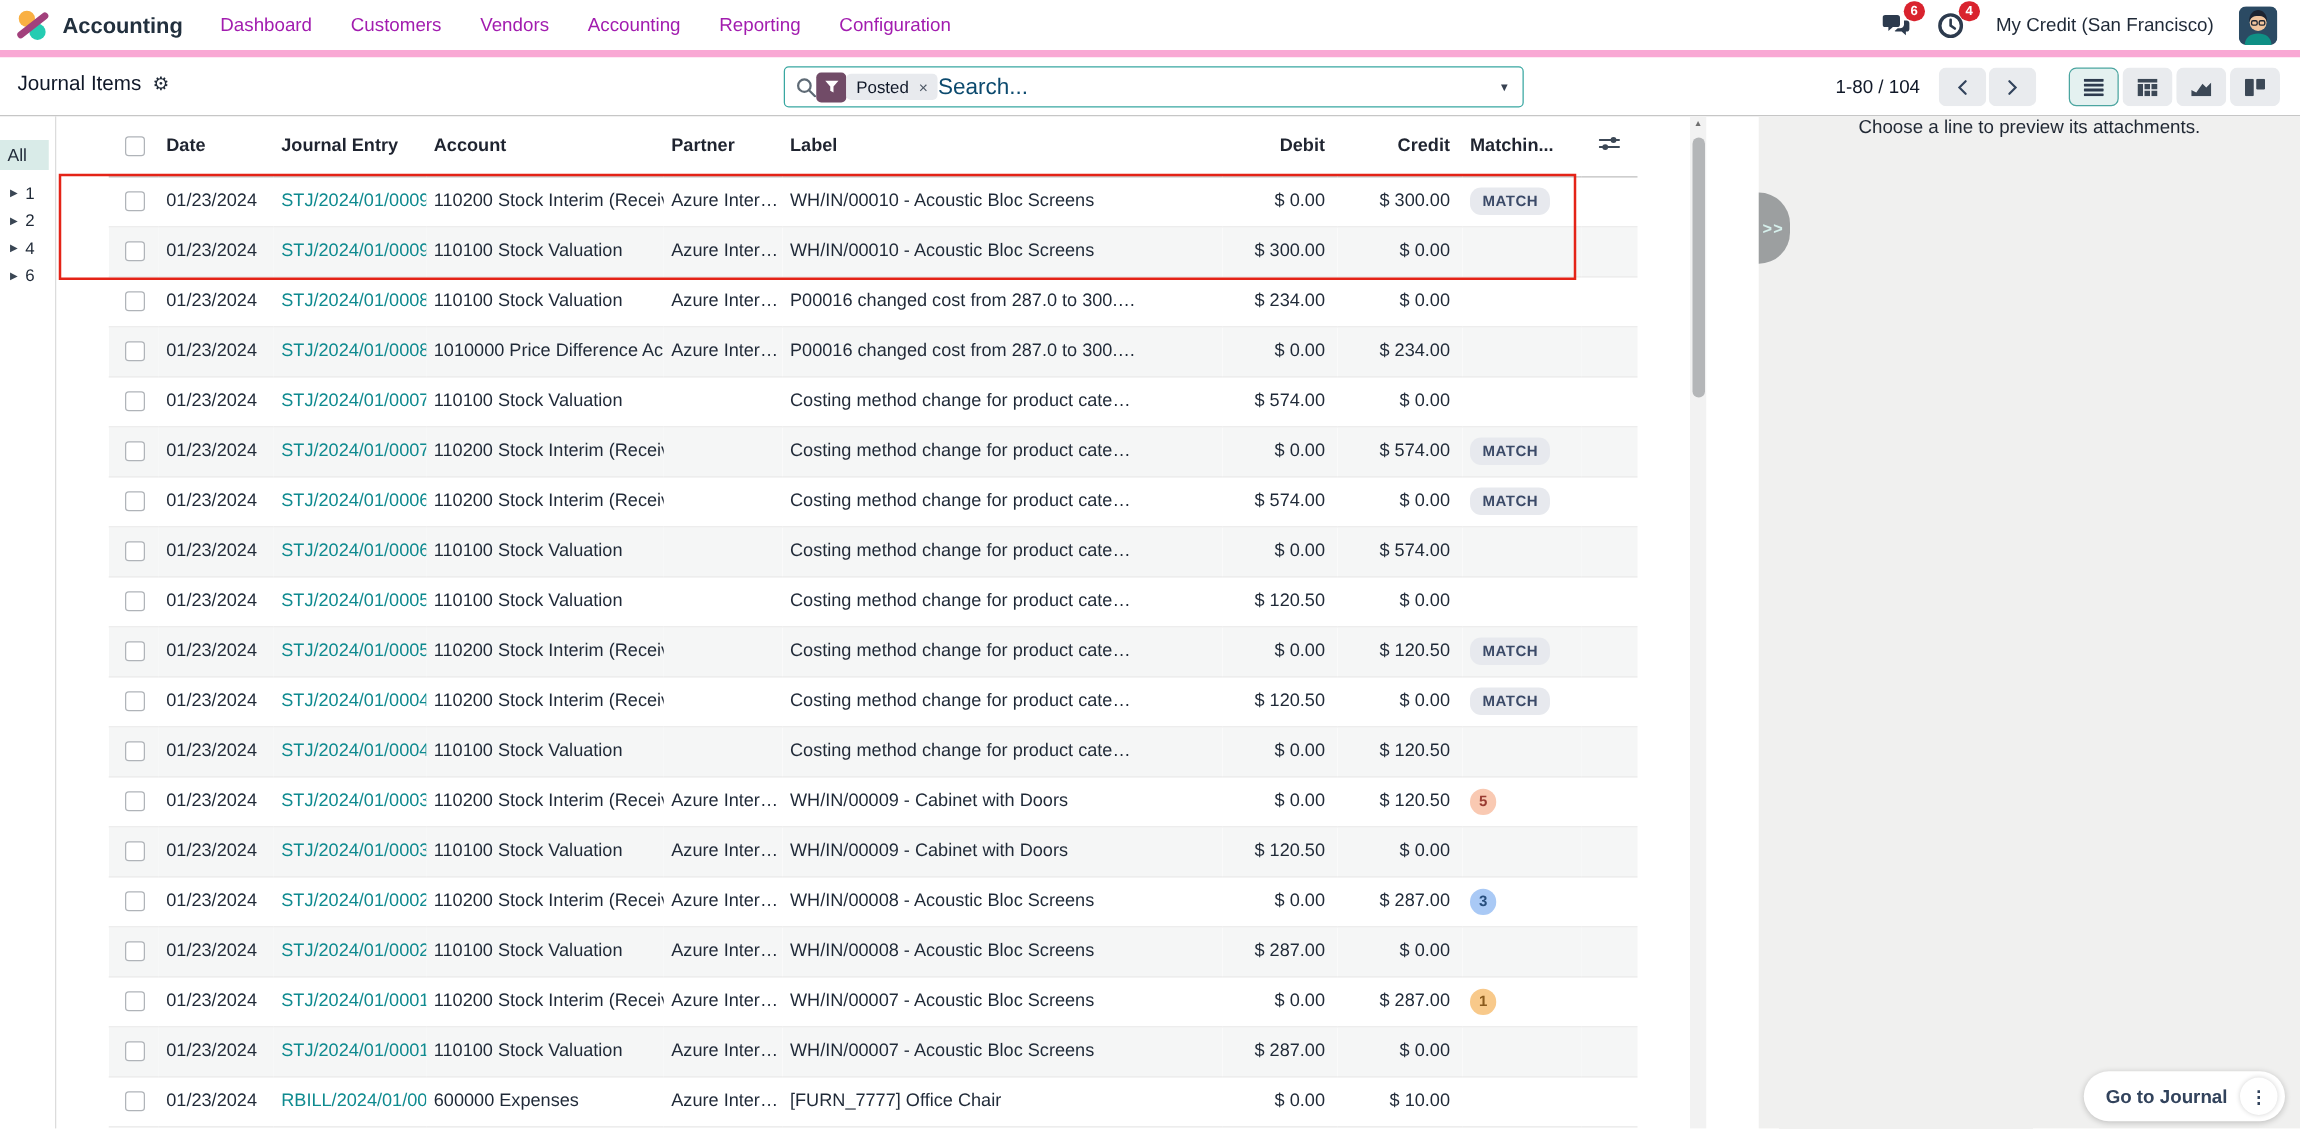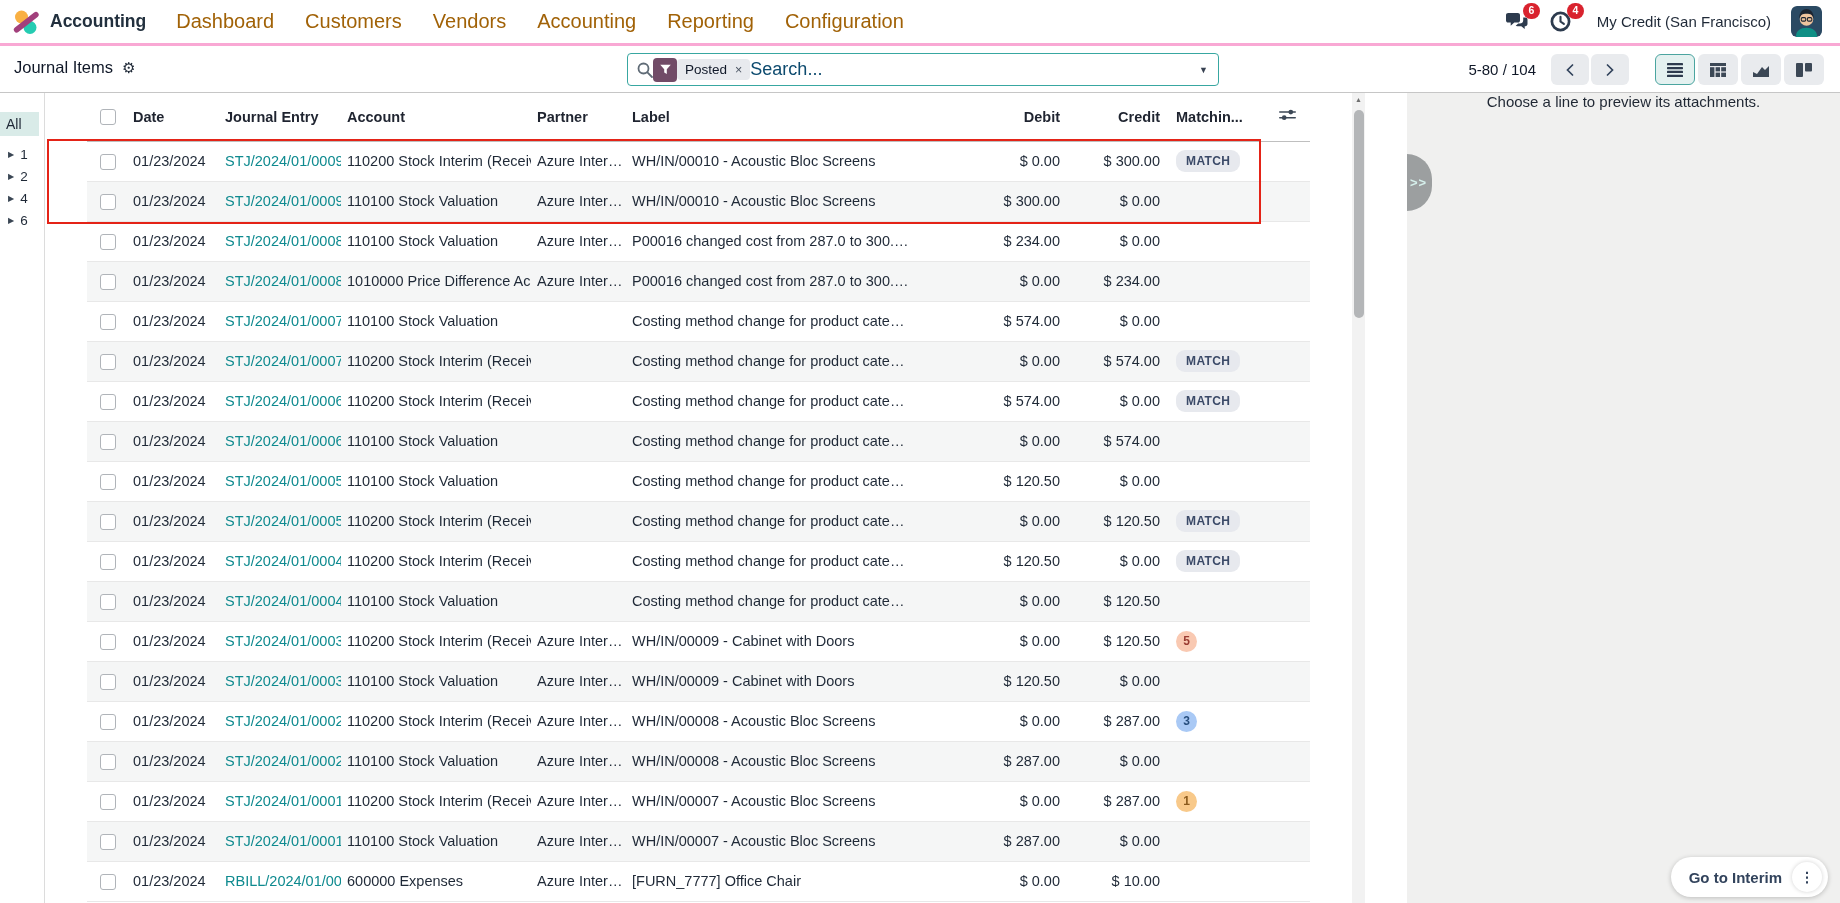--- a/index.html
+++ b/index.html
@@ -1,25 +1,25 @@
 <!DOCTYPE html>
 <html style="--link-teal: #0e8a8f; --accent-teal: #38a7a1; --filter-purple: #714b67; --annotation-red: #e42317; --notification-red: #d9232e; --badge-salmon-bg: #f9c9b2; --badge-salmon-text: #9a3c32; --badge-blue-bg: #a9c9f5; --badge-blue-text: #274e7d; --badge-amber-bg: #f8c98a; --badge-amber-text: #8a5a1d; --match-bg: #e7e9ee; --match-text: #3b4a68;"><head>
 <meta charset="utf-8">
 <style>
   * { box-sizing: border-box; }
   html,body { margin:0; padding:0; }
   body { font-family:"Liberation Sans", sans-serif; background:#fff; }
   .page { width:1840px; height:903px; position:relative; background:#fff; color:#374151; overflow:hidden; }
 
   
-  .navbar { height:46px; display:flex; align-items:center; padding:0 18px 0 12px; border-bottom:3px solid #f9a8d4; background:#fff; }
+  .navbar { height:46px; display:flex; align-items:center; padding:0 18px 0 12px; border-bottom:6px solid #f9a8d4; background:#fff; }
   .logo { width:28px; height:28px; flex:0 0 auto; }
   .app-name { font-size:17.5px; font-weight:700; color:#22303e; margin:0 30px 0 10px; }
   .nav-menus { display:flex; align-items:center; }
-  .nav-item { font-size:20px; color:#a16207; margin-right:31px; cursor:default; white-space:nowrap; }
+  .nav-item { font-size:15px; color:#a21caf; margin-right:31px; cursor:default; white-space:nowrap; }
   .nav-right { margin-left:auto; display:flex; align-items:center; gap:20px; }
   .icon-wrap { position:relative; width:24px; height:22px; display:flex; align-items:center; justify-content:center; }
   .badge-count { position:absolute; top:-8px; right:-11px; background:var(--notification-red); color:#fff; font-size:10.5px; font-weight:700; border-radius:10px; padding:1.5px 5.5px; line-height:1.25; }
   .company { font-size:15px; color:#1f2937; margin-left:4px; white-space:nowrap; }
   .avatar { width:31px; height:31px; border-radius:6px; overflow:hidden; flex:0 0 auto; }
 
   
   .control { height:47px; position:relative; border-bottom:1px solid #c6c6c6; background:#fff; }
   .title-wrap { position:absolute; left:14px; top:12px; display:flex; align-items:center; gap:9px; }
   .page-title { font-size:16.5px; color:#101828; font-weight:500; }
@@ -147,21 +147,21 @@
       </span>
       <span class="facet">
         <span>Posted</span>
         <span class="facet-x">×</span>
       </span>
       <span class="search-placeholder">Search...</span>
       <span class="search-caret">▼</span>
     </div>
 
     <div class="control-right">
-      <span class="pager-text">5-80 / 104</span>
+      <span class="pager-text">1-80 / 104</span>
       <span class="btn pager-btn">
         <svg class="ico" viewBox="0 0 8 12" width="8" height="12">
             <path d="M6.5 1L1.5 6l5 5" fill="none" stroke="#32435c" stroke-width="1.7" stroke-linecap="round"></path>
           </svg>
       </span>
       <span class="btn pager-btn">
         <svg class="ico" viewBox="0 0 8 12" width="8" height="12">
             <path d="M1.5 1l5 5-5 5" fill="none" stroke="#32435c" stroke-width="1.7" stroke-linecap="round"></path>
           </svg>
       </span>
@@ -550,21 +550,21 @@
 
     <div class="scrollbar">
       <span class="sb-arrow">▲</span>
       <span class="sb-thumb"></span>
     </div>
 
     <div class="attach-panel">
       <div class="attach-hint">Choose a line to preview its attachments.</div>
       <div class="expand-btn">&gt;&gt;</div>
       <div class="frontend-wrap">
-        <span class="frontend-label">Go to Interim</span>
+        <span class="frontend-label">Go to Journal</span>
         <span class="kebab-btn">⋮</span>
       </div>
     </div>
 
   </div>
 
   <div class="annotation-box"></div>
 </div>
 
 </body></html>

